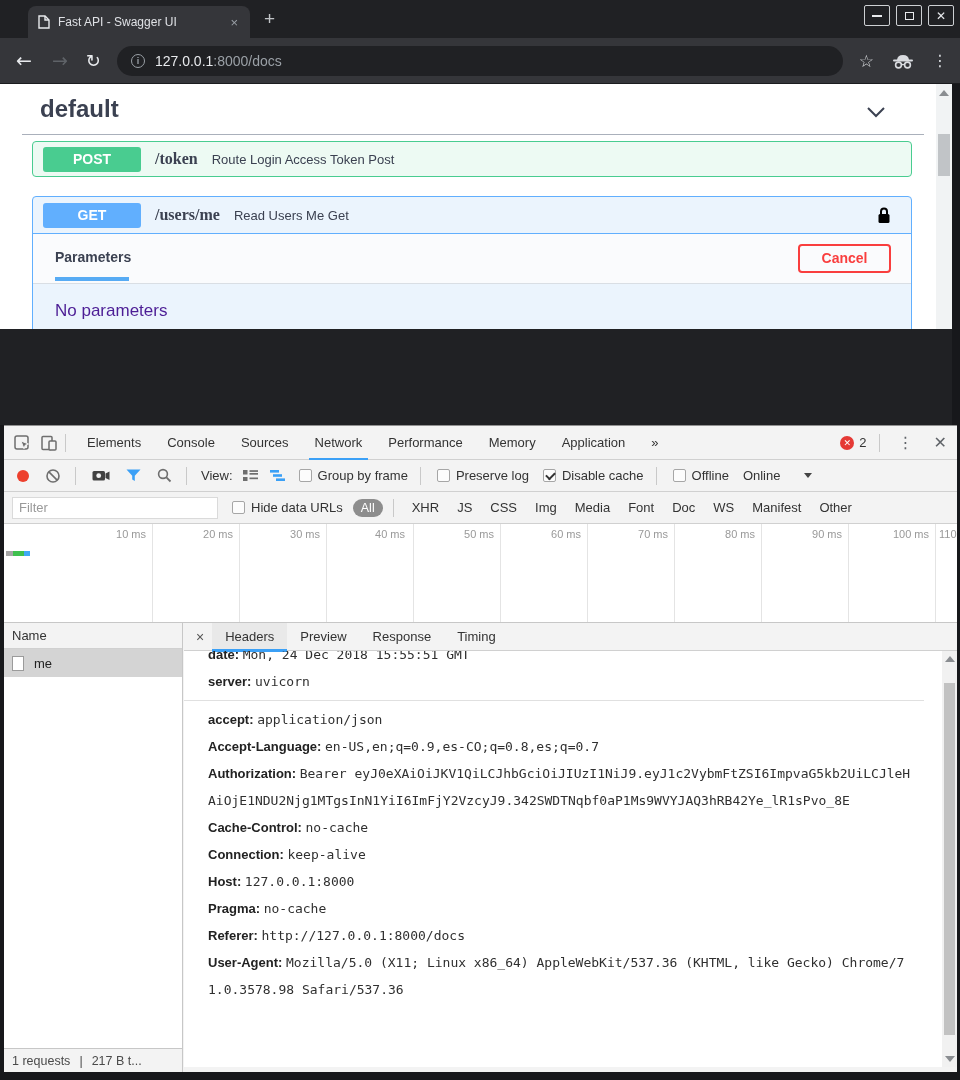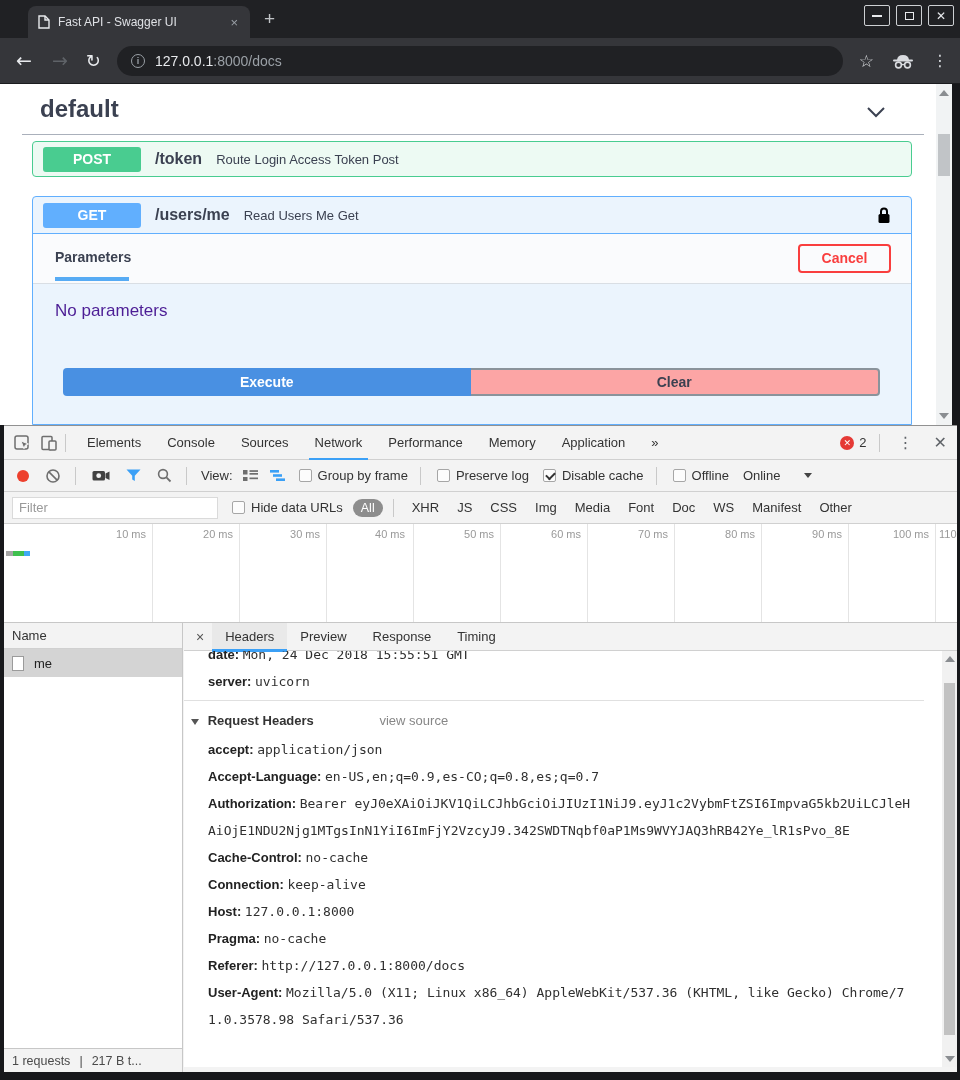--- a/index.html
+++ b/index.html
@@ -31,37 +31,37 @@
   .info-ic { width: 14px; height: 14px; border: 1.5px solid #9aa0a6; border-radius: 50%;
              color: #9aa0a6; font-size: 9px; display: flex; align-items: center; justify-content: center;
              font-style: normal; font-weight: bold; }
   .url-host { color: #e8eaed; font-size: 14px; margin-left: 10px; }
   .url-rest { color: #9aa0a6; font-size: 14px; }
   .star { color: #d6d9dc; font-size: 17px; margin-right: 18px; font-family: "DejaVu Sans", sans-serif; }
   .incog { margin-right: 18px; display: flex; }
   .menu3 { color: #d6d9dc; font-size: 16px; margin-right: 12px; font-family: "DejaVu Sans", sans-serif; }
 
   
-  .page { position: absolute; top: 84px; left: 0; width: 952px; height: 438px; background: #fff; overflow: hidden; padding-left: 43px; }
+  .page { position: absolute; top: 84px; left: 0; width: 952px; height: 245px; background: #fff; overflow: hidden; padding-left: 43px; }
   .sw-title { position: absolute; left: 40px; top: 11px; font-size: 24px; font-weight: bold; color: #3b4151; }
   .sw-chevron { position: absolute; right: 66px; top: 20px; }
   .sw-hr { position: absolute; left: 22px; right: 28px; top: 50px; height: 1px; background: #aab0bb; }
 
   .opblock { position: absolute; left: 32px; width: 880px; border-radius: 4px; }
   .opblock-post { top: 57px; height: 36px; background: #edfaf3; border: 1px solid #49cc90;
                   display: flex; align-items: center; padding: 0 10px; }
   .opblock-get { top: 112px; height: 229px; background: #ebf4fd; border: 1px solid #61affe;
                  border-radius: 4px 4px 0 0; }
   .get-header { height: 37px; display: flex; align-items: center; padding: 0 10px;
                 border-bottom: 1px solid #61affe; }
   .method { width: 98px; height: 25px; border-radius: 3px; color: #fff; font-weight: bold;
             font-size: 14px; text-align: center; line-height: 25px; flex: none; }
   .m-post { background: #49cc90; }
   .m-get  { background: #61affe; }
-  .ep-path { margin-left: 14px; font-family: Liberation Sans, sans-serif; font-weight: bold;
+  .ep-path { margin-left: 14px; font-family: Liberation Serif, serif; font-weight: bold;
              font-size: 16px; color: #3b4151; }
   .ep-sum { margin-left: 14px; font-size: 13px; color: #3b4151; }
   .lock { margin-left: auto; margin-right: 10px; display: flex; }
 
   .params-head { position: relative; height: 50px; background: #fafbfd; border-bottom: 1px solid #d9dee4; }
   .ptab { position: absolute; left: 22px; top: 15px; font-weight: bold; font-size: 14px; color: #3b4151; }
   .ptab-underline { position: absolute; left: 22px; top: 43px; width: 74px; height: 4px; background: #57abf4; }
   .cancel-btn { position: absolute; right: 20px; top: 10px; width: 93px; height: 29px; background: transparent;
                 border: 2px solid #f93e3e; border-radius: 4px; color: #f93e3e; font-weight: bold;
                 font-size: 14px; text-align: center; line-height: 25px; }
@@ -428,25 +428,20 @@
         <span class="dtab active">Headers</span>
         <span class="dtab">Preview</span>
         <span class="dtab">Response</span>
         <span class="dtab">Timing</span>
       </div>
       <div class="detail-body">
         <div class="dlines">
           <div class="hl"><span class="hname">date:</span> <span class="hval">Mon, 24 Dec 2018 15:55:51 GMT</span></div>
           <div class="hl"><span class="hname">server:</span> <span class="hval">uvicorn</span></div>
           <div class="dsep"></div>
-          <div class="rh-line">
-            <span class="twister"></span>
-            <span class="rh-title">Request Headers</span>
-            <span class="view-src">view source</span>
-          </div>
           <div class="hl"><span class="hname">accept:</span> <span class="hval">application/json</span></div>
           <div class="hl"><span class="hname">Accept-Language:</span> <span class="hval">en-US,en;q=0.9,es-CO;q=0.8,es;q=0.7</span></div>
           <div class="hl"><span class="hname">Authorization:</span> <span class="hval">Bearer eyJ0eXAiOiJKV1QiLCJhbGciOiJIUzI1NiJ9.eyJ1c2VybmFtZSI6ImpvaG5kb2UiLCJleHAiOjE1NDU2Njg1MTgsInN1YiI6ImFjY2VzcyJ9.342SWDTNqbf0aP1Ms9WVYJAQ3hRB42Ye_lR1sPvo_8E</span></div>
           <div class="hl"><span class="hname">Cache-Control:</span> <span class="hval">no-cache</span></div>
           <div class="hl"><span class="hname">Connection:</span> <span class="hval">keep-alive</span></div>
           <div class="hl"><span class="hname">Host:</span> <span class="hval">127.0.0.1:8000</span></div>
           <div class="hl"><span class="hname">Pragma:</span> <span class="hval">no-cache</span></div>
           <div class="hl"><span class="hname">Referer:</span> <span class="hval">http://127.0.0.1:8000/docs</span></div>
           <div class="hl"><span class="hname">User-Agent:</span> <span class="hval">Mozilla/5.0 (X11; Linux x86_64) AppleWebKit/537.36 (KHTML, like Gecko) Chrome/71.0.3578.98 Safari/537.36</span></div>
         </div>

